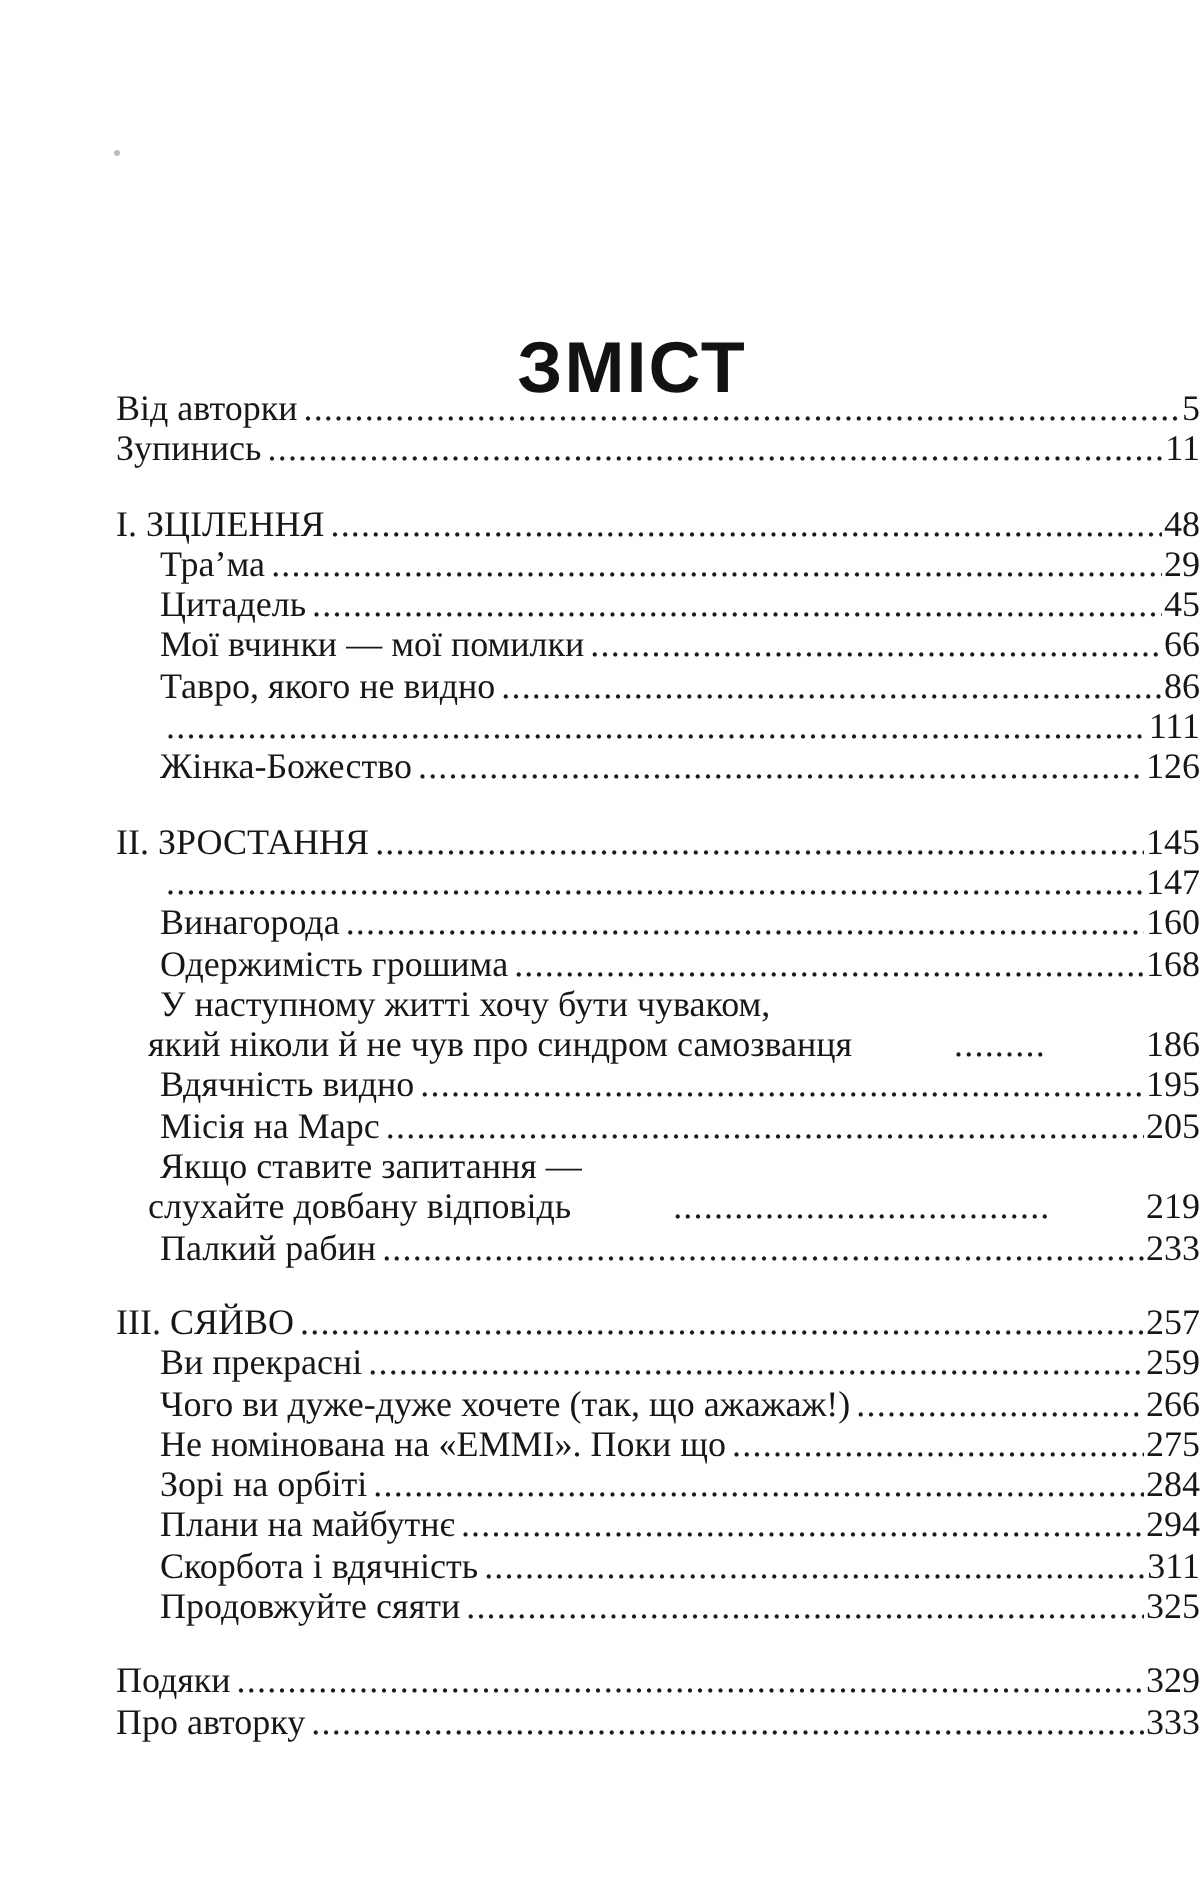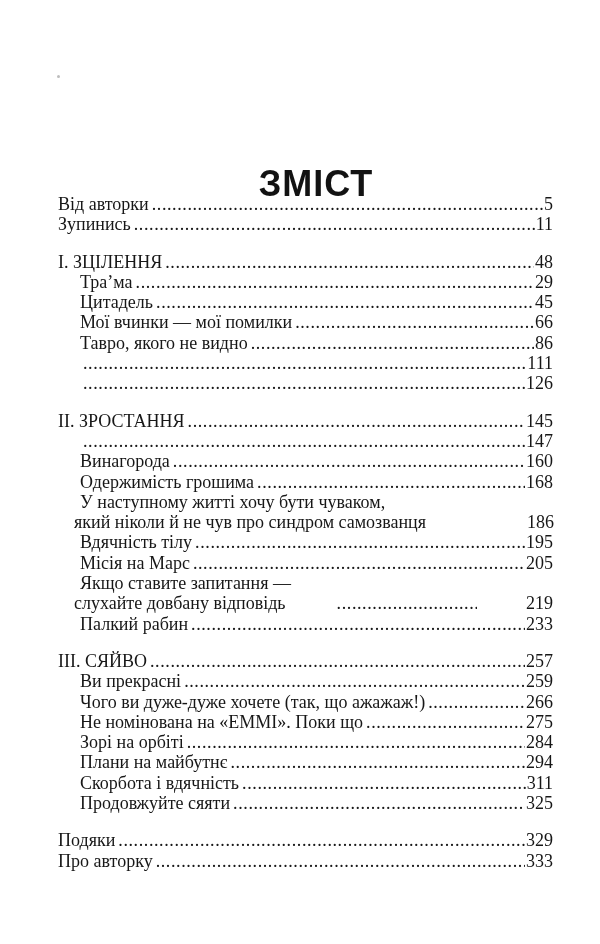--- a/index.html
+++ b/index.html
@@ -36,21 +36,20 @@
     position:absolute;
     top:194px;
     left:0;
     right:0;
   }
   .toc-row{
     display:flex;
     align-items:baseline;
     font-size:18px;
     line-height:20.3px;
-    padding-right:47px;
     white-space:nowrap;
   }
   .level-top{padding-left:58px;}
   .level-sub{padding-left:80px;}
   .level-cont{padding-left:74px;gap:48px;}
   .entry-label{flex:0 0 auto;}
   .dot-leader{
     flex:1 1 auto;
     min-width:0;
     overflow:hidden;
@@ -108,20 +107,21 @@
       <div class="toc-row level-sub">
         <span class="entry-label">Тавро, якого не видно</span>
         <span class="dot-leader">........................................................................................................................................................................................................</span>
         <span class="page-num">86</span>
       </div>
       <div class="toc-row level-sub">
         <span class="dot-leader">........................................................................................................................................................................................................</span>
         <span class="page-num">111</span>
       </div>
       <div class="toc-row level-sub">
+        <span class="entry-label">Жінка-Божество</span>
         <span class="dot-leader">........................................................................................................................................................................................................</span>
         <span class="page-num">126</span>
       </div>
       <div class="toc-gap"></div>
       <div class="toc-row level-top">
         <span class="entry-label">ІІ. ЗРОСТАННЯ</span>
         <span class="dot-leader">........................................................................................................................................................................................................</span>
         <span class="page-num">145</span>
       </div>
       <div class="toc-row level-sub">
@@ -140,21 +140,21 @@
       </div>
       <div class="toc-row level-sub">
         <span class="entry-label">У наступному житті хочу бути чуваком,</span>
       </div>
       <div class="toc-row level-cont">
         <span class="entry-label">який ніколи й не чув про синдром самозванця</span>
         <span class="dot-leader">........................................................................................................................................................................................................</span>
         <span class="page-num">186</span>
       </div>
       <div class="toc-row level-sub">
-        <span class="entry-label">Вдячність тілу</span>
+        <span class="entry-label">Вдячність видно</span>
         <span class="dot-leader">........................................................................................................................................................................................................</span>
         <span class="page-num">195</span>
       </div>
       <div class="toc-row level-sub">
         <span class="entry-label">Місія на Марс</span>
         <span class="dot-leader">........................................................................................................................................................................................................</span>
         <span class="page-num">205</span>
       </div>
       <div class="toc-row level-sub">
         <span class="entry-label">Якщо ставите запитання —</span>

